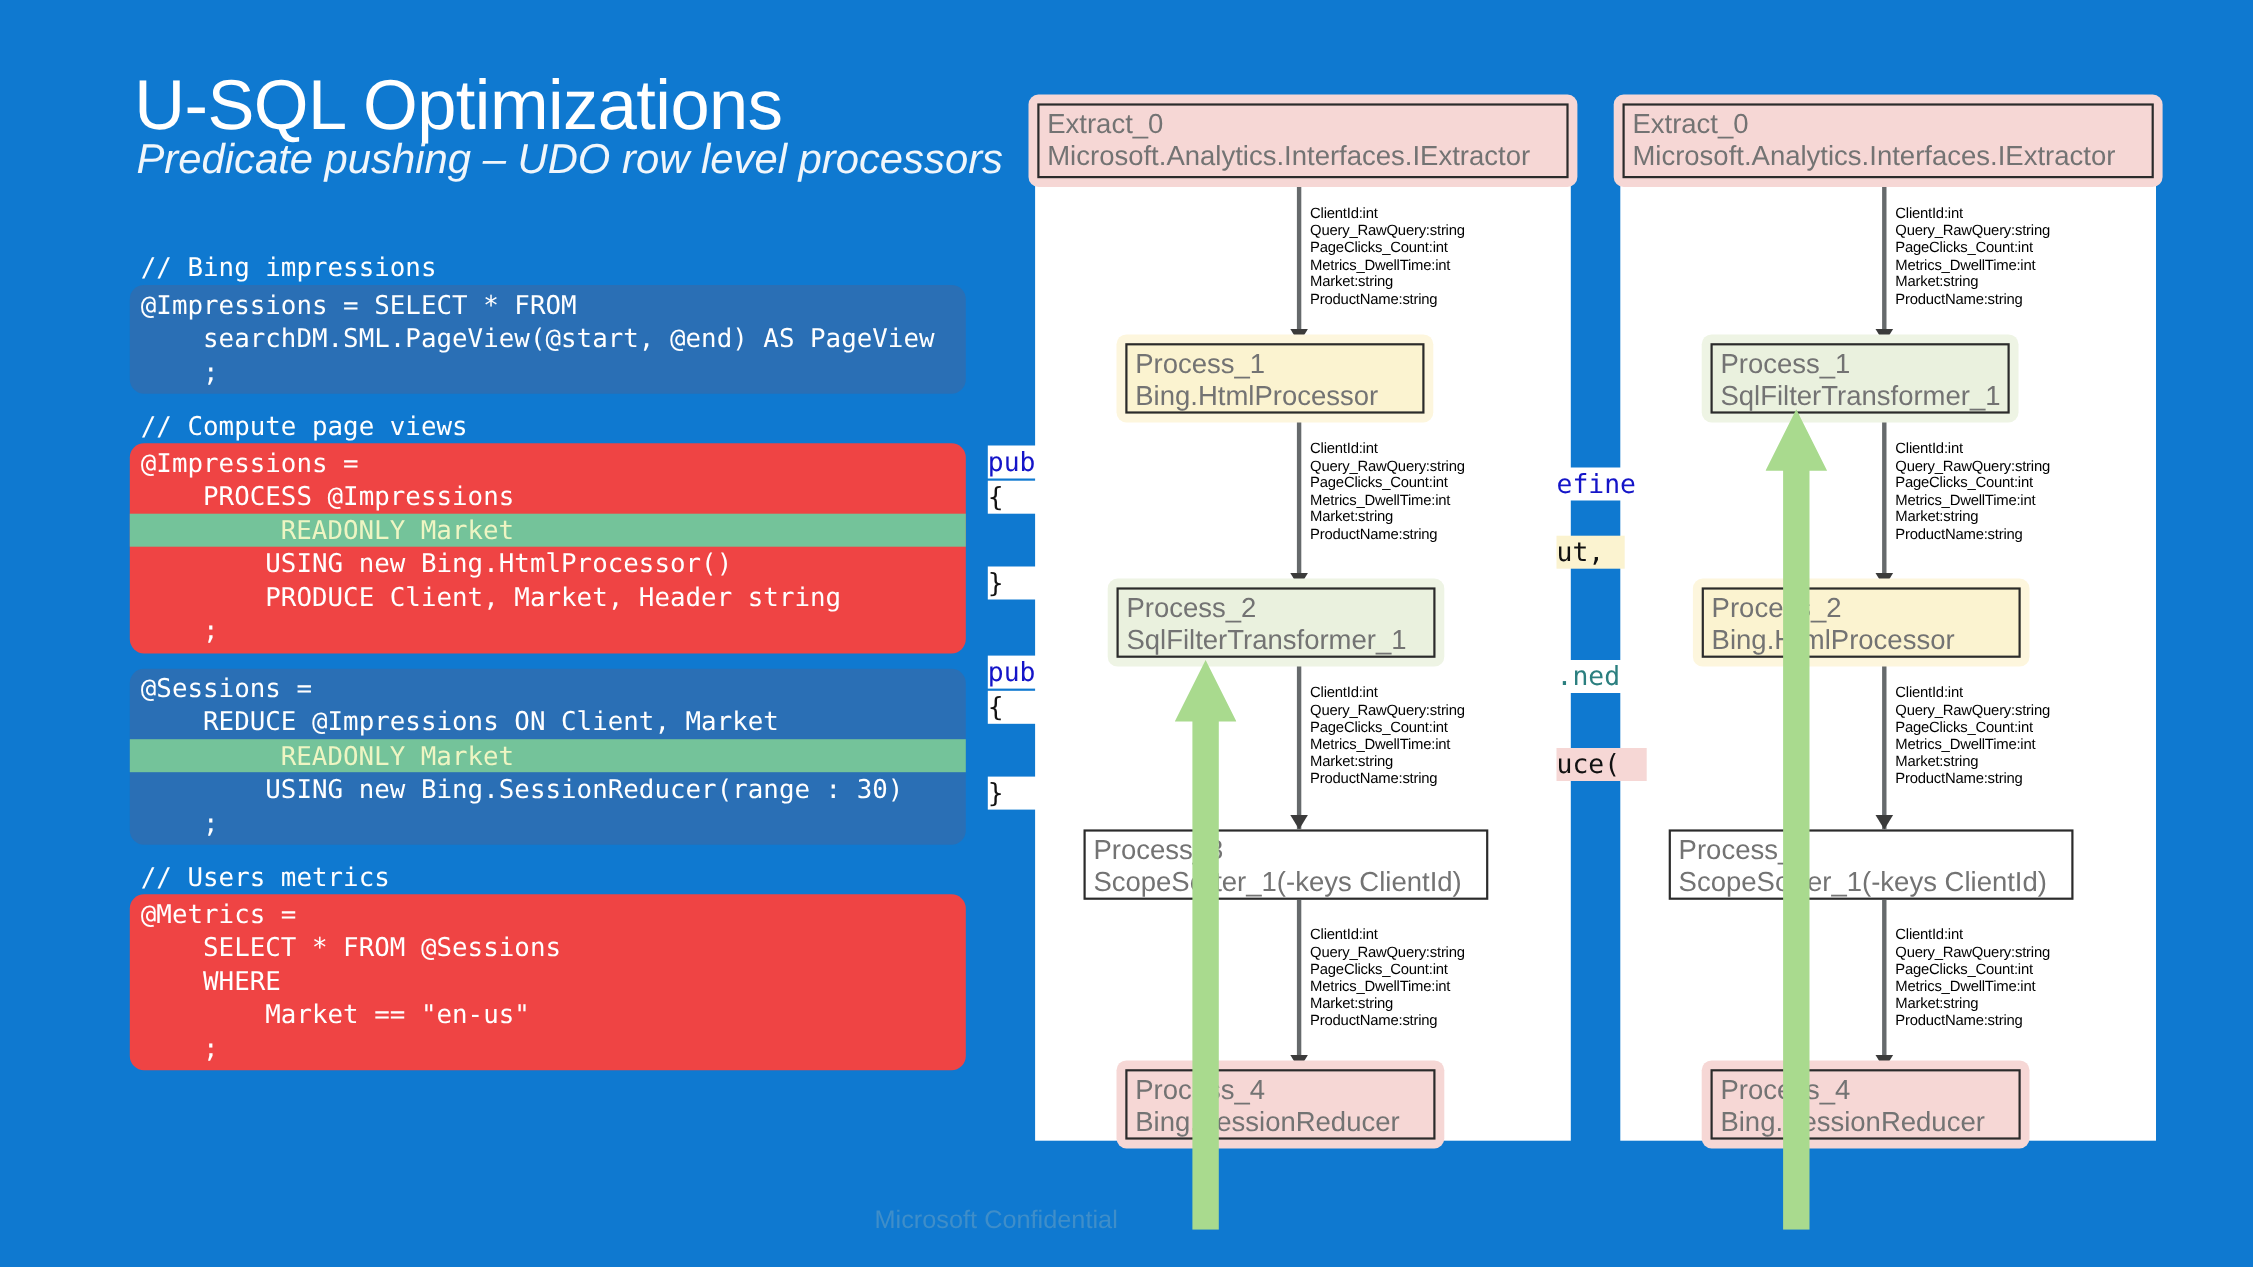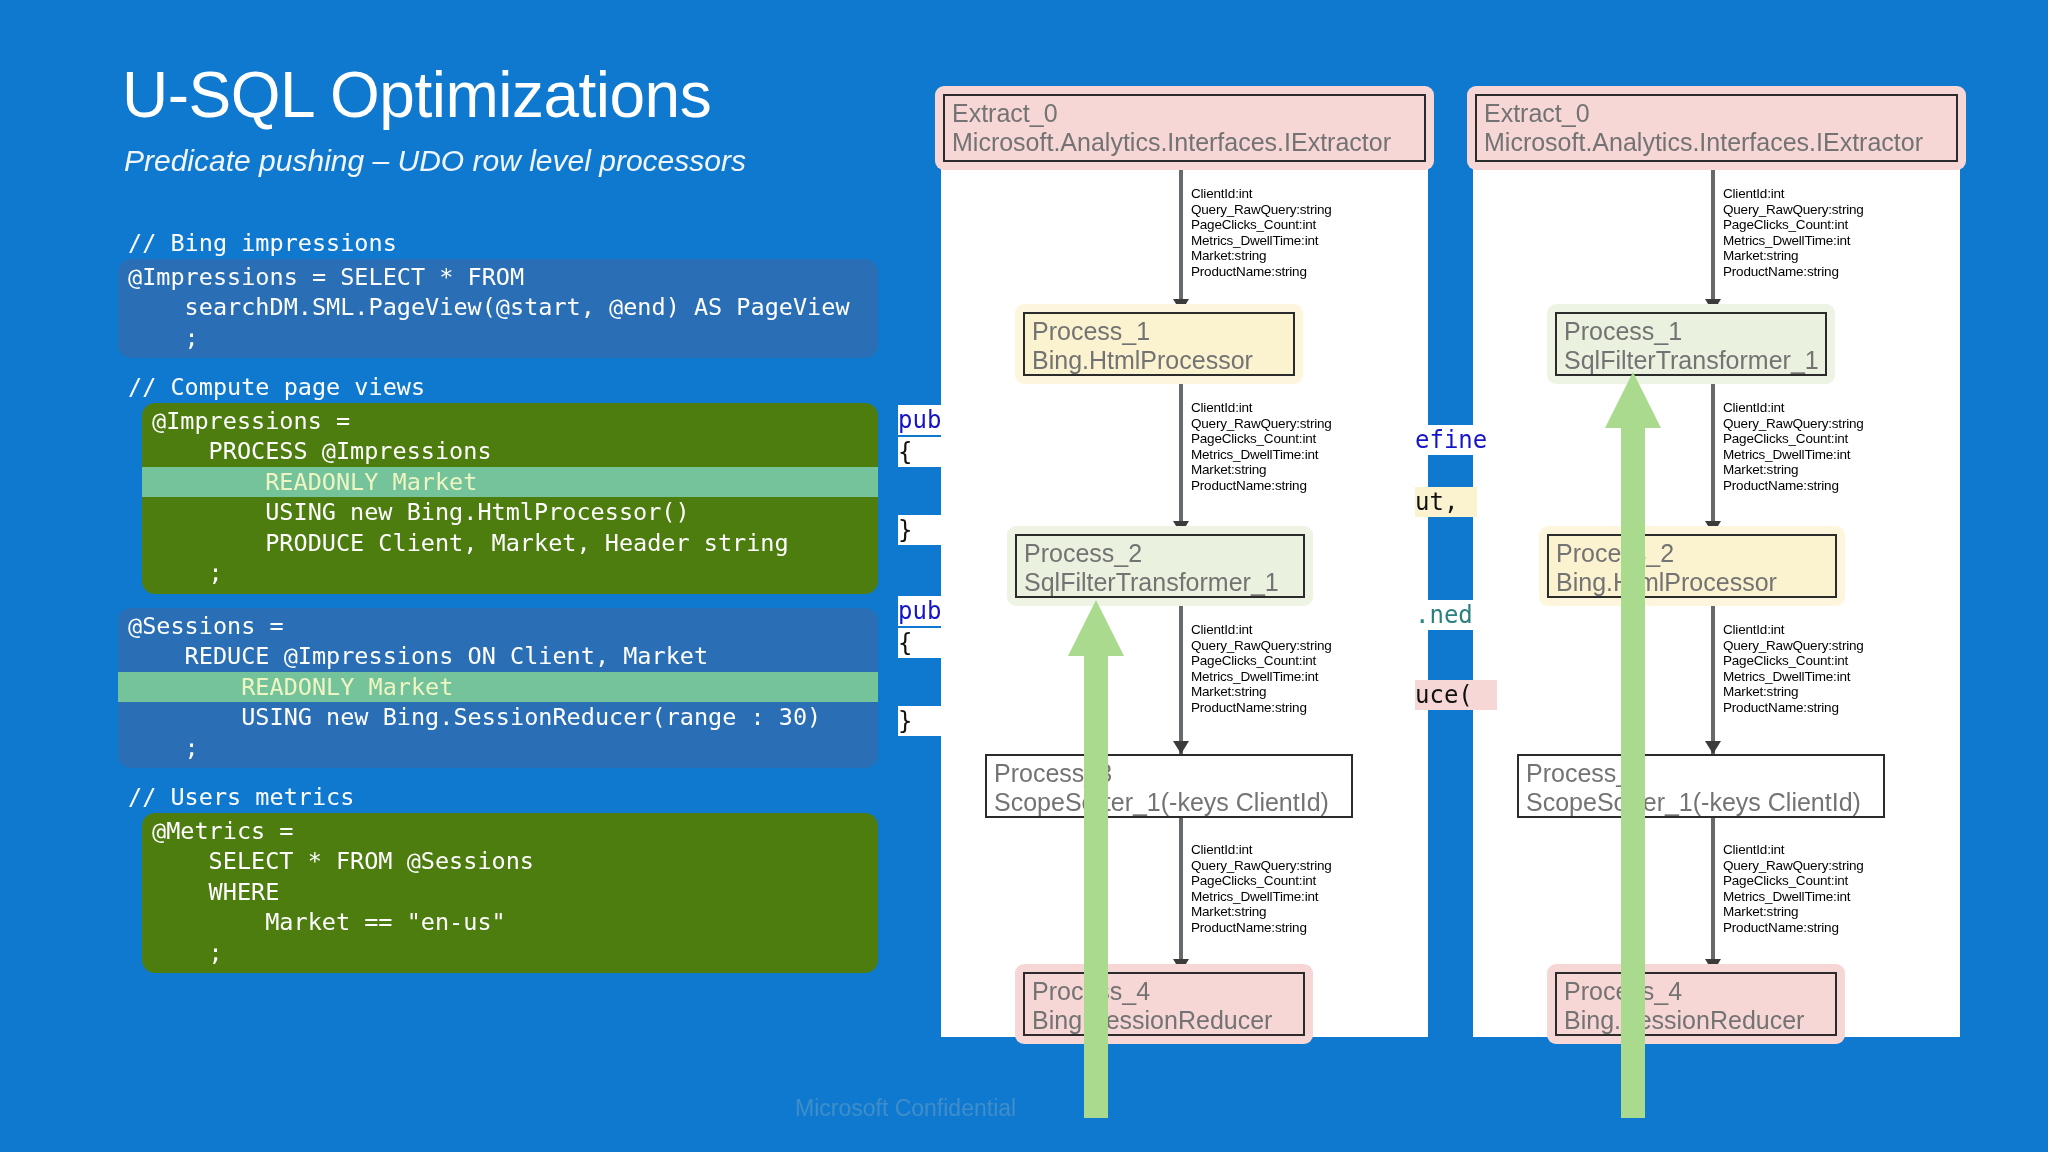--- a/index.html
+++ b/index.html
@@ -11,47 +11,47 @@
     position:relative;
   }
 
   
   .title{
     position:absolute;left:122px;top:58px;
     font-size:64px;font-weight:300;color:#ffffff;
     letter-spacing:-0.5px;white-space:nowrap;
   }
   .subtitle{
-    position:absolute;left:124px;top:144px;
-    font-size:30px;font-style:italic;font-weight:300;color:#f0f6fb;
+    position:absolute;left:124px;top:124px;
+    font-size:38px;font-style:italic;font-weight:300;color:#f0f6fb;
     white-space:nowrap;
   }
 
   
   .code-col{
     position:absolute;left:118px;top:228px;width:760px;
     font-family:"DejaVu Sans Mono","Liberation Mono",monospace;
     font-size:23.5px;line-height:30.5px;color:#ffffff;
   }
   .code-group{ position:relative; margin-bottom:14px; }
   .comment{ color:#ffffff; padding-left:10px; }
   .block{
     border-radius:13px;
     padding:3px 0 5px 0;
     position:relative;
   }
   .block .ln{ display:block; padding-left:10px; white-space:pre; }
   .b-dark{ background:#2a6fb5; }
-  .b-teal{ background:#4d7c0f;margin-left:24px; }
+  .b-teal{ background:#ef4444; }
   .hl-green{
     background:#74c39a;
     color:#eef5c3;
     display:block;
     white-space:pre;
-    padding-left:10px;
+    padding-left:24px;
   }
 
   
   .panel{
     position:absolute;top:92px;width:487px;height:945px;
     background:#ffffff;
   }
   .panel.left{ left:941px; }
   .panel.right{ left:1473px; }
 

